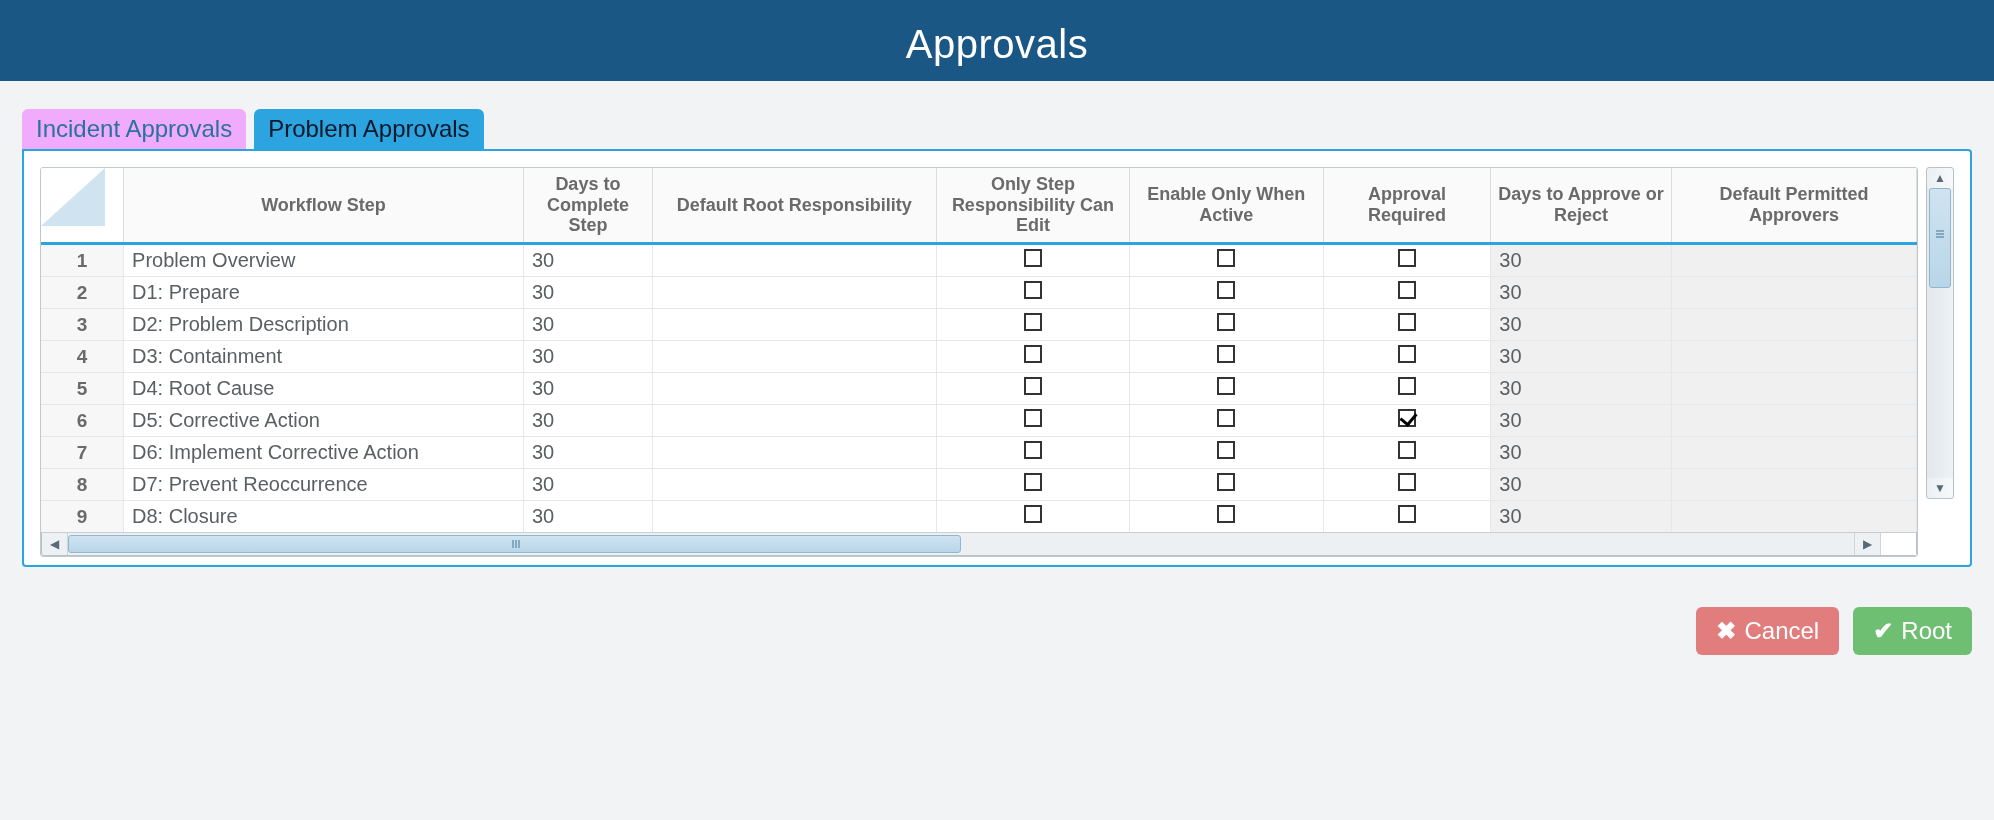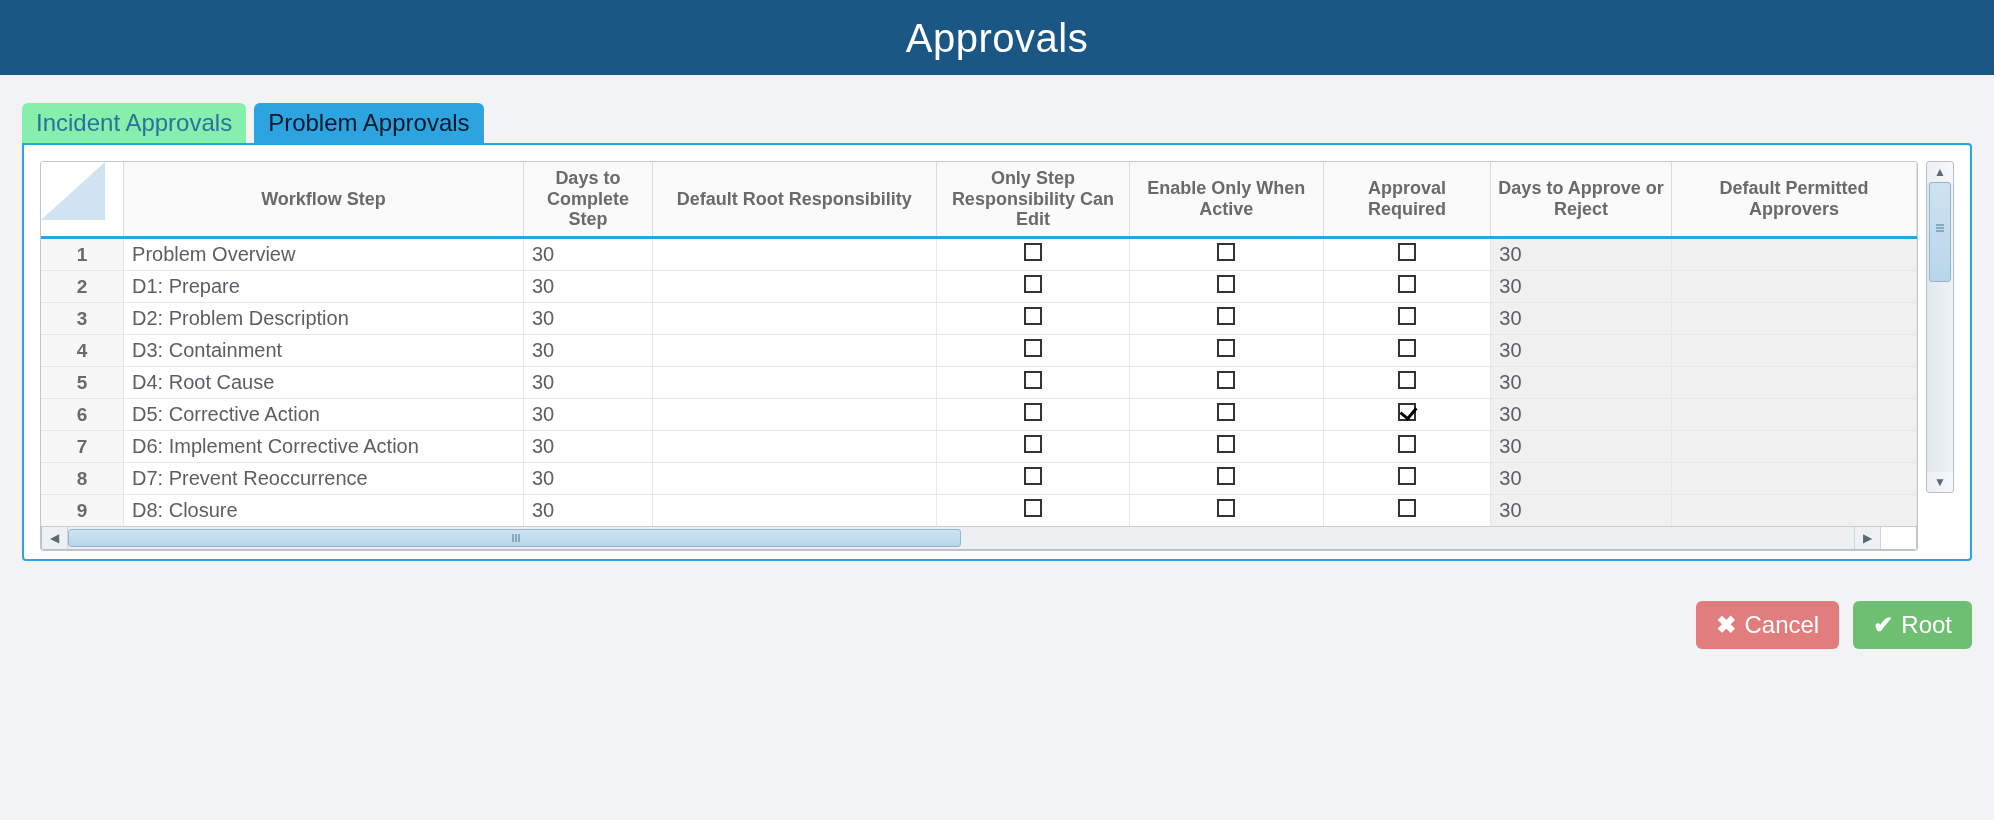--- a/index.html
+++ b/index.html
@@ -7,41 +7,41 @@
     margin: 0; padding: 0;
     font-family: "Helvetica Neue", Helvetica, Arial, sans-serif;
     background: #f1f3f5;
     color: #555;
     font-size: 18px;
   }
   .header-bar {
     background: #1a5785;
     color: #fff;
     text-align: center;
-    padding: 16px 0 14px;
+    padding: 22px 0 14px;
     font-size: 40px;
     font-weight: 400;
     letter-spacing: 0.5px;
   }
   .content-wrap {
     padding: 28px 22px 12px;
   }
   .tabs {
     display: flex;
     gap: 8px;
   }
   .tab {
     padding: 6px 14px;
     border-radius: 6px 6px 0 0;
     font-size: 24px;
     cursor: pointer;
     user-select: none;
   }
   .tab-inactive {
-    background: #86efac;
+    background: #f0abfc;
     color: #2a71a1;
   }
   .tab-active {
     background: #2ba4e0;
     color: #0f172a;
   }
   .panel {
     border: 2px solid #2ba4e0;
     border-radius: 0 4px 4px 4px;
     background: #fff;

